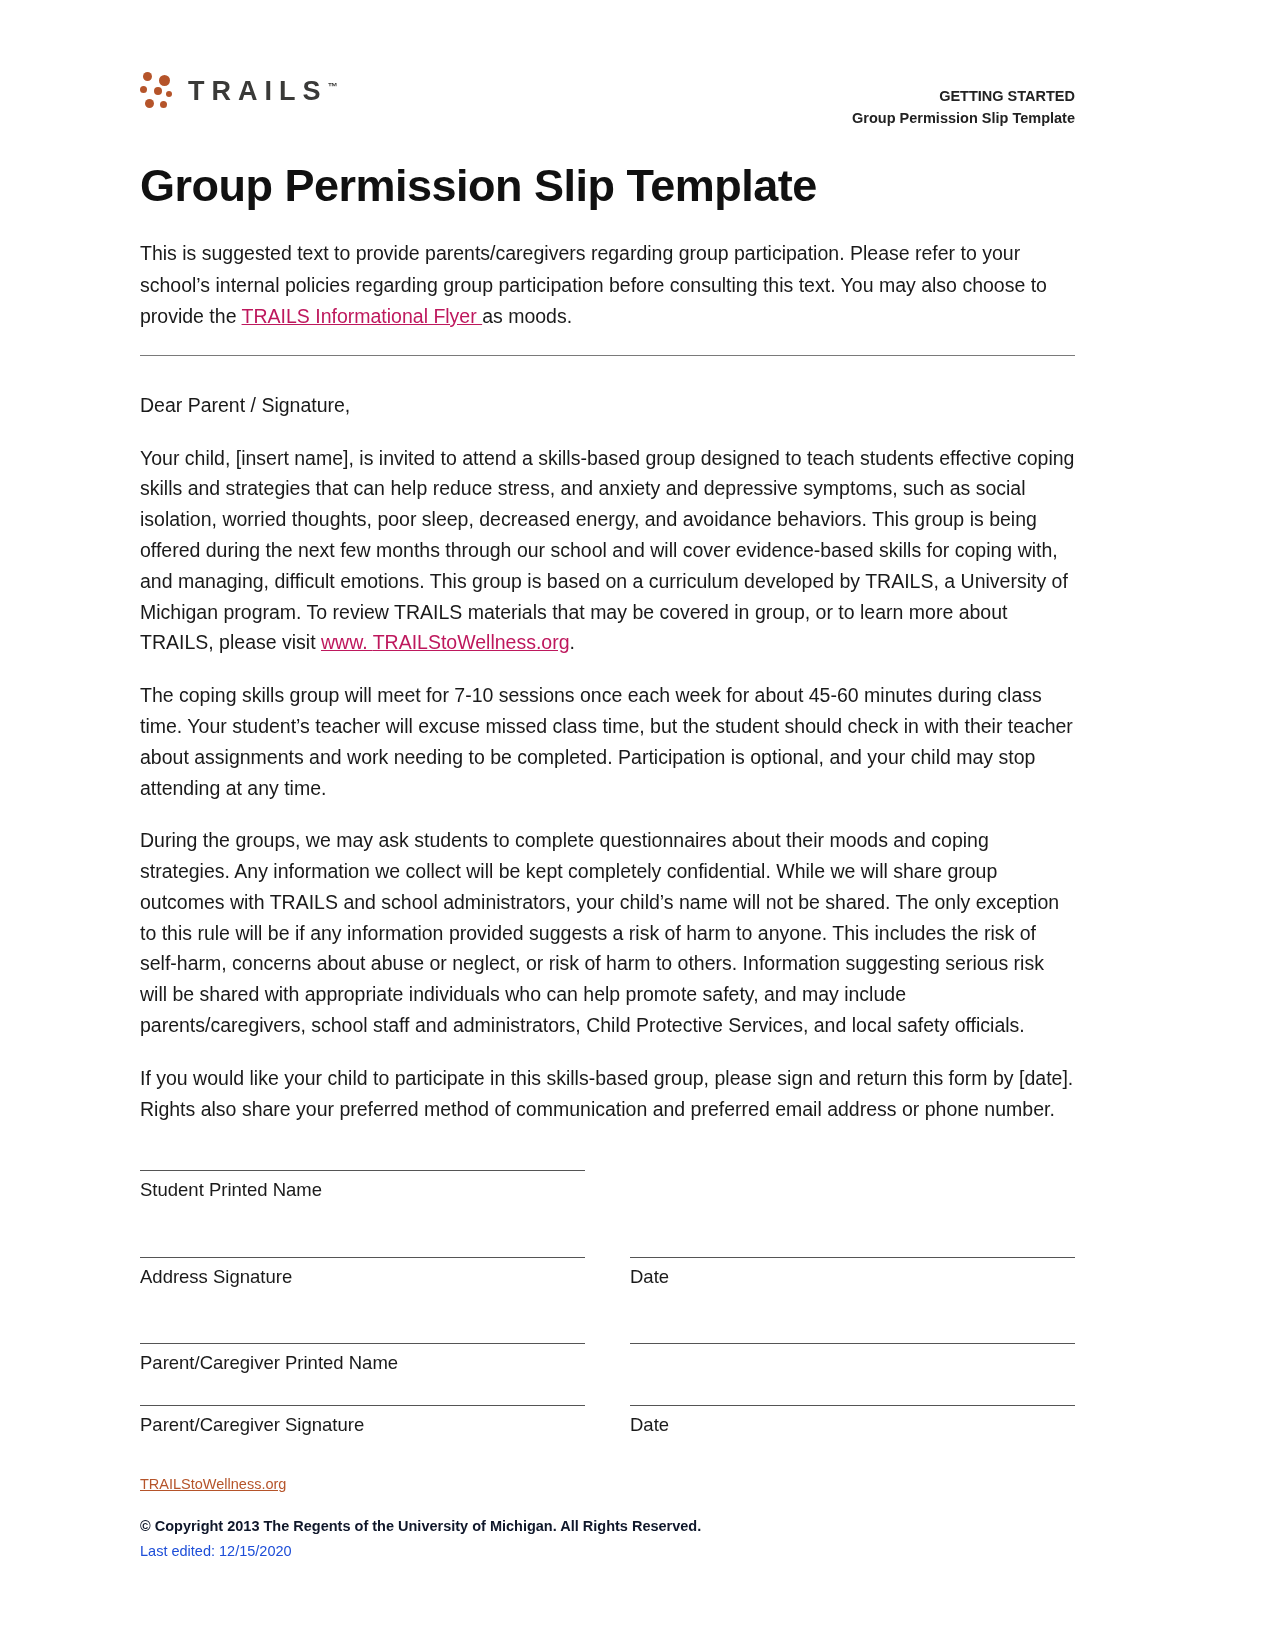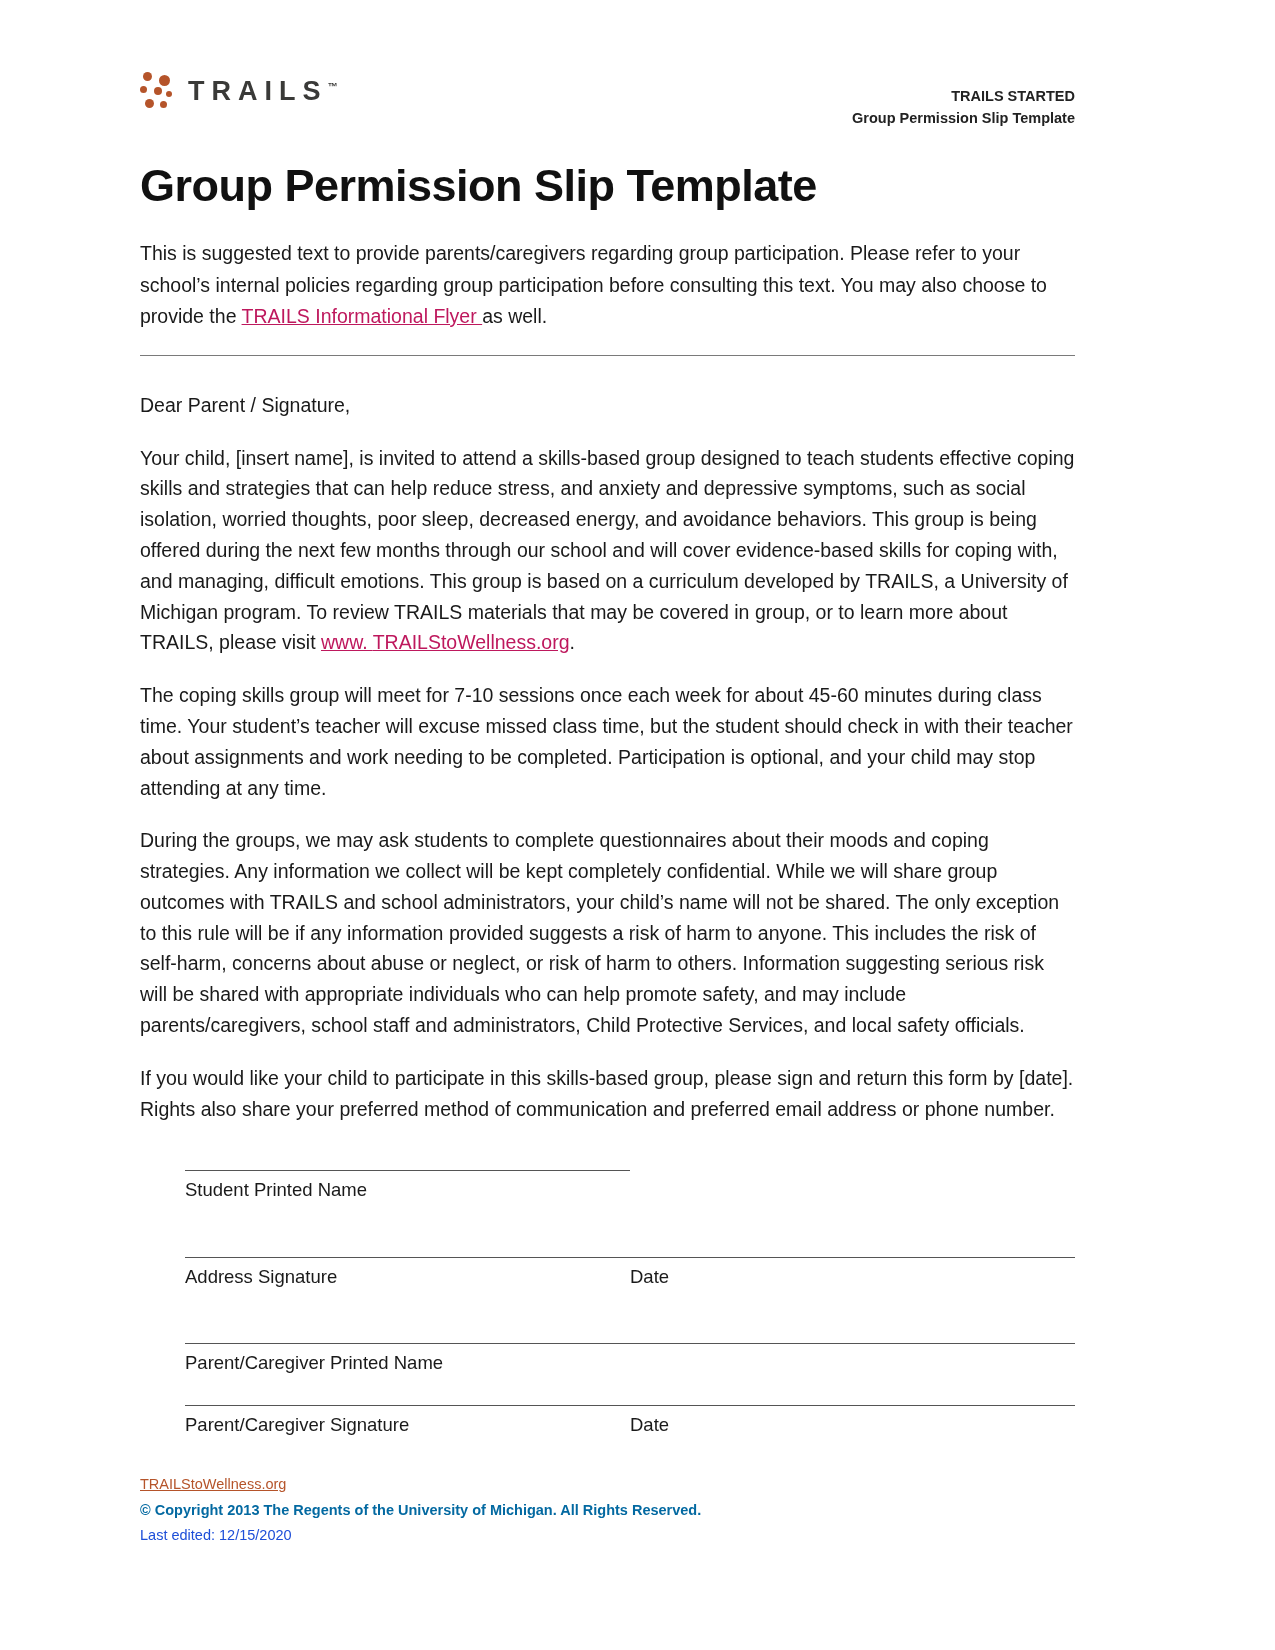--- a/index.html
+++ b/index.html
@@ -123,22 +123,22 @@
   .salutation {
     margin-top: 34px !important;
   }
 
   
   .sig-block {
     margin-top: 46px;
   }
   .sig-row {
     display: flex;
+    gap: 45px;
     margin-bottom: 30px;
-    justify-content: flex-end;
   }
   .sig-field {
     width: 445px;
   }
   .sig-field.empty .sig-line {
     border-top: none;
   }
   .sig-line {
     border-top: 1px solid #555555;
     height: 0;
@@ -159,22 +159,22 @@
   }
   .footer-link {
     font-size: 14.5px;
     color: #b5542a;
     text-decoration: underline;
     display: inline-block;
   }
   .footer-copy {
     font-size: 14.5px;
     font-weight: bold;
-    color: #0369a1;
-    margin-top: 9px;
+    color: #0f172a;
+    margin-top: 25px;
   }
   .footer-edited {
     font-size: 14.5px;
     color: #1d4ed8;
     margin-top: 9px;
   }
 </style>
 </head>
 <body>
 
@@ -188,28 +188,28 @@
             <i class="d2"></i>
             <i class="d3"></i>
             <i class="d4"></i>
             <i class="d5"></i>
             <i class="d6"></i>
             <i class="d7"></i>
         </span>
         <span class="logo-text"><span>TRAILS</span><span class="logo-tm">™</span></span>
       </div>
       <div class="header-right">
-        <div>TRAILS STARTED</div>
+        <div>GETTING STARTED</div>
         <div>Group Permission Slip Template</div>
       </div>
     </div>
 
     <h1 class="doc-title">Group Permission Slip Template</h1>
 
-    <p class="intro"><span>This is suggested text to provide parents/caregivers regarding group participation. Please refer to your school’s internal policies regarding group participation before consulting this text. You may also choose to provide the </span><a class="link" href="#">TRAILS Informational Flyer </a><span>as well.</span></p>
+    <p class="intro"><span>This is suggested text to provide parents/caregivers regarding group participation. Please refer to your school’s internal policies regarding group participation before consulting this text. You may also choose to provide the </span><a class="link" href="#">TRAILS Informational Flyer </a><span>as moods.</span></p>
 
     <hr class="rule">
 
     <div class="body-text">
       <p class="salutation">Dear Parent / Signature,</p>
       <p><span>Your child, [insert name], is invited to attend a skills-based group designed to teach students effective coping skills and strategies that can help reduce stress, and anxiety and depressive symptoms, such as social isolation, worried thoughts, poor sleep, decreased energy, and avoidance behaviors. This group is being offered during the next few months through our school and will cover evidence-based skills for coping with, and managing, difficult emotions. This group is based on a curriculum developed by TRAILS, a University of Michigan program. To review TRAILS materials that may be covered in group, or to learn more about TRAILS, please visit </span><a class="link" href="#">www. </a><a class="link" href="#">TRAILStoWellness.org</a><span>.</span></p>
       <p>The coping skills group will meet for 7-10 sessions once each week for about 45-60 minutes during class time. Your student’s teacher will excuse missed class time, but the student should check in with their teacher about assignments and work needing to be completed. Participation is optional, and your child may stop attending at any time.</p>
       <p>During the groups, we may ask students to complete questionnaires about their moods and coping strategies. Any information we collect will be kept completely confidential. While we will share group outcomes with TRAILS and school administrators, your child’s name will not be shared. The only exception to this rule will be if any information provided suggests a risk of harm to anyone. This includes the risk of self-harm, concerns about abuse or neglect, or risk of harm to others. Information suggesting serious risk will be shared with appropriate individuals who can help promote safety, and may include parents/caregivers, school staff and administrators, Child Protective Services, and local safety officials.</p>
       <p>If you would like your child to participate in this skills-based group, please sign and return this form by [date]. Rights also share your preferred method of communication and preferred email address or phone number.</p>
     </div>

